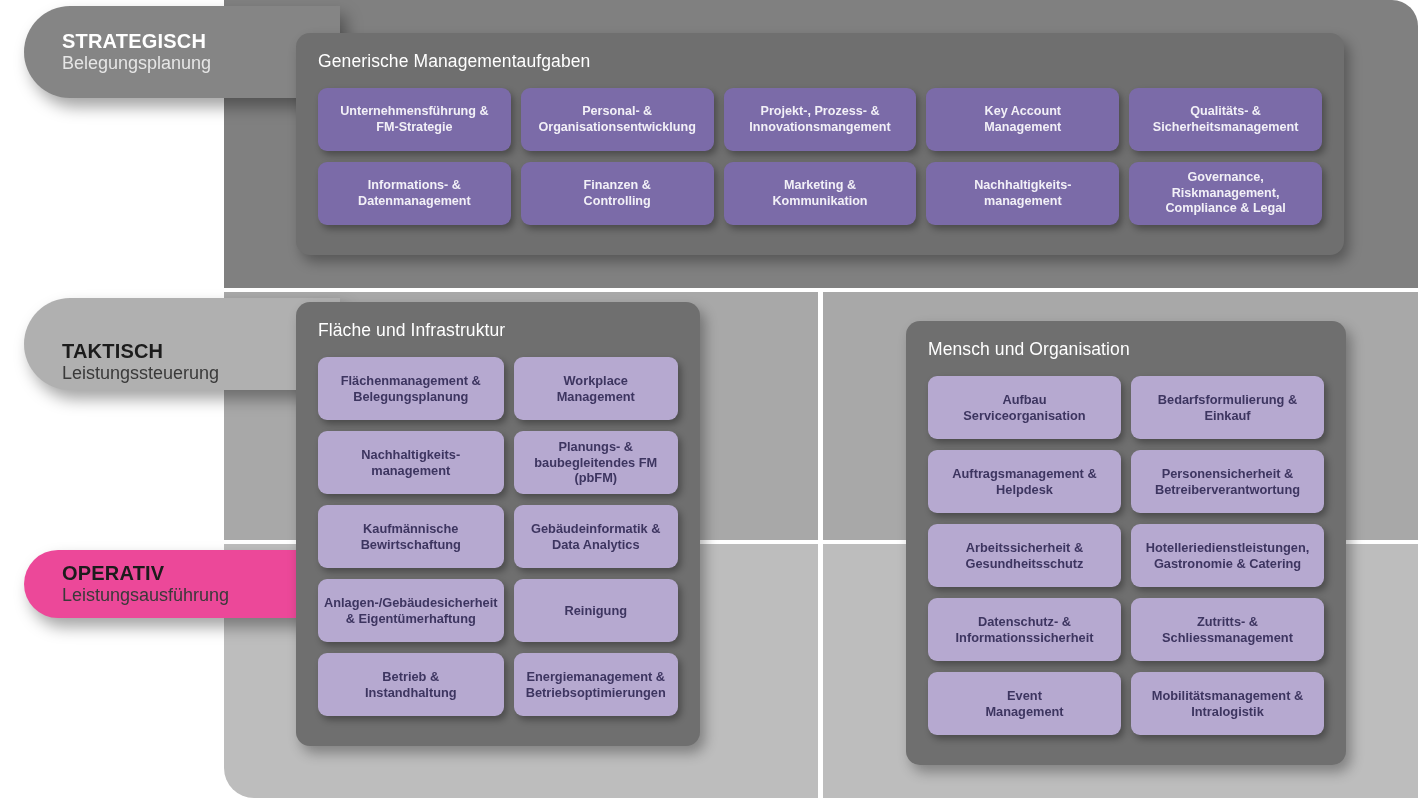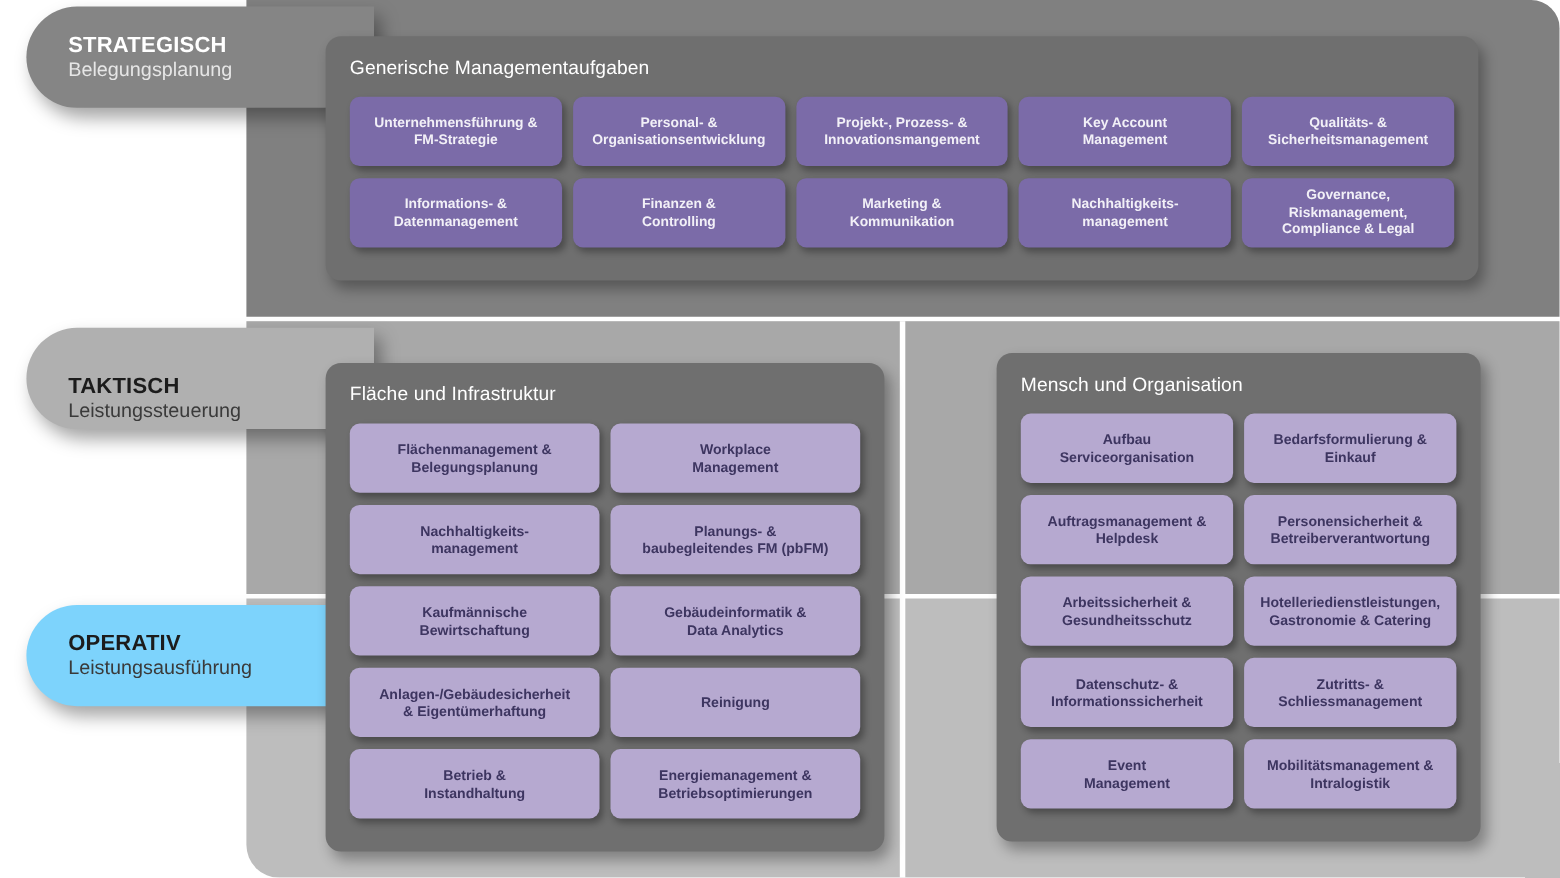--- a/index.html
+++ b/index.html
@@ -81,22 +81,22 @@
     left: 24px;
     top: 298px;
     width: 316px;
     height: 92px;
     background: #b0b0b0;
   }
   .pill-operative {
     left: 24px;
     top: 550px;
     width: 316px;
-    height: 92px;
-    background: #7dd3fc;
+    height: 68px;
+    background: #ec4899;
     justify-content: center;
   }
   .pill-title {
     font-size: 20px;
     font-weight: bold;
     line-height: 1.12;
     letter-spacing: 0.2px;
   }
   .pill-sub {
     font-size: 18px;
@@ -128,22 +128,22 @@
     margin: 0 0 16px 0;
   }
   .card-strategic {
     left: 296px;
     top: 33px;
     width: 1048px;
     height: 222px;
   }
   .card-flaeche {
     left: 296px;
-    top: 330px;
-    width: 508px;
+    top: 302px;
+    width: 404px;
     height: 444px;
   }
   .card-mensch {
     left: 906px;
     top: 321px;
     width: 440px;
     height: 444px;
   }
 
   

